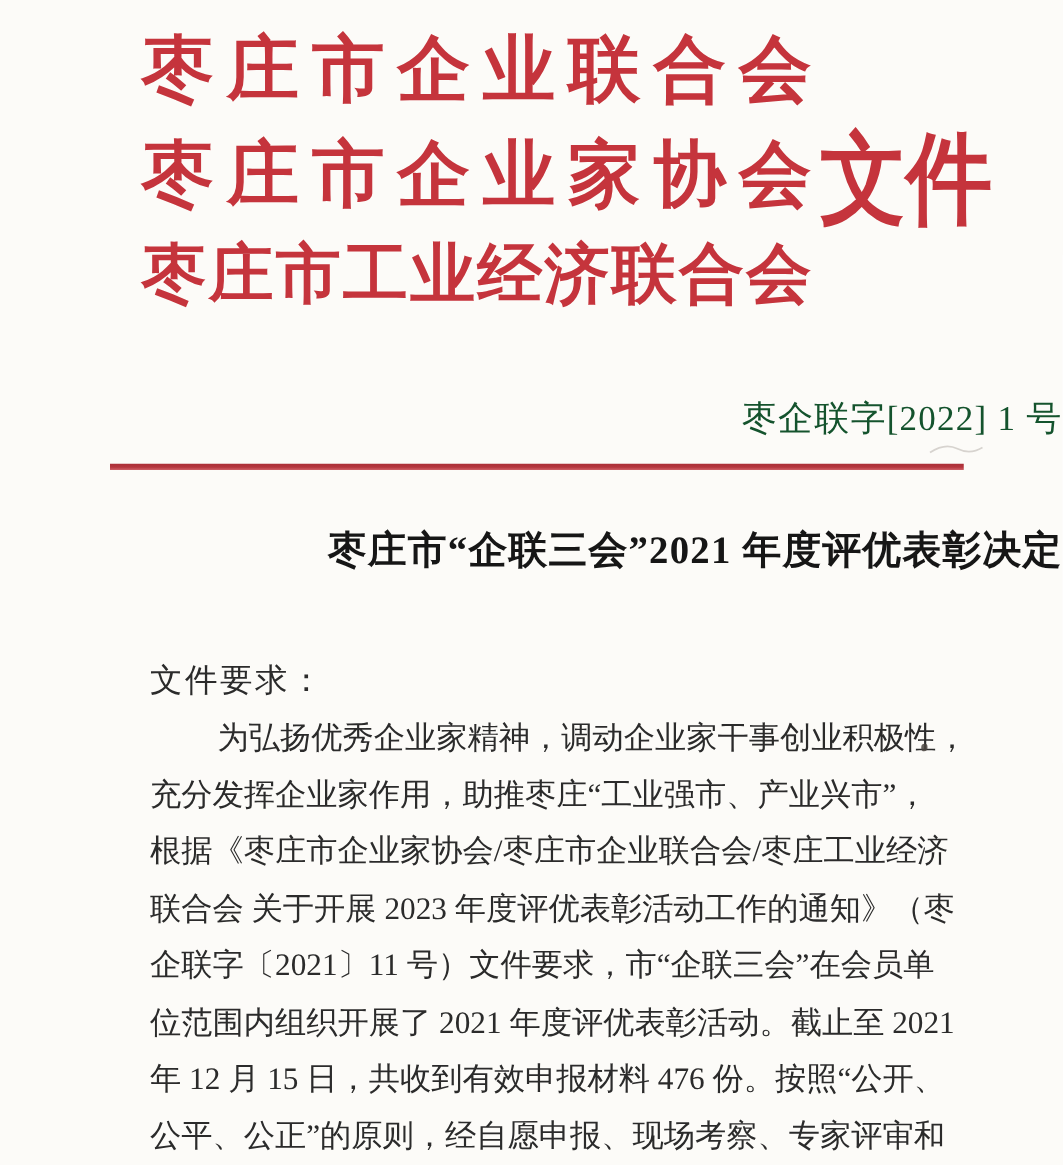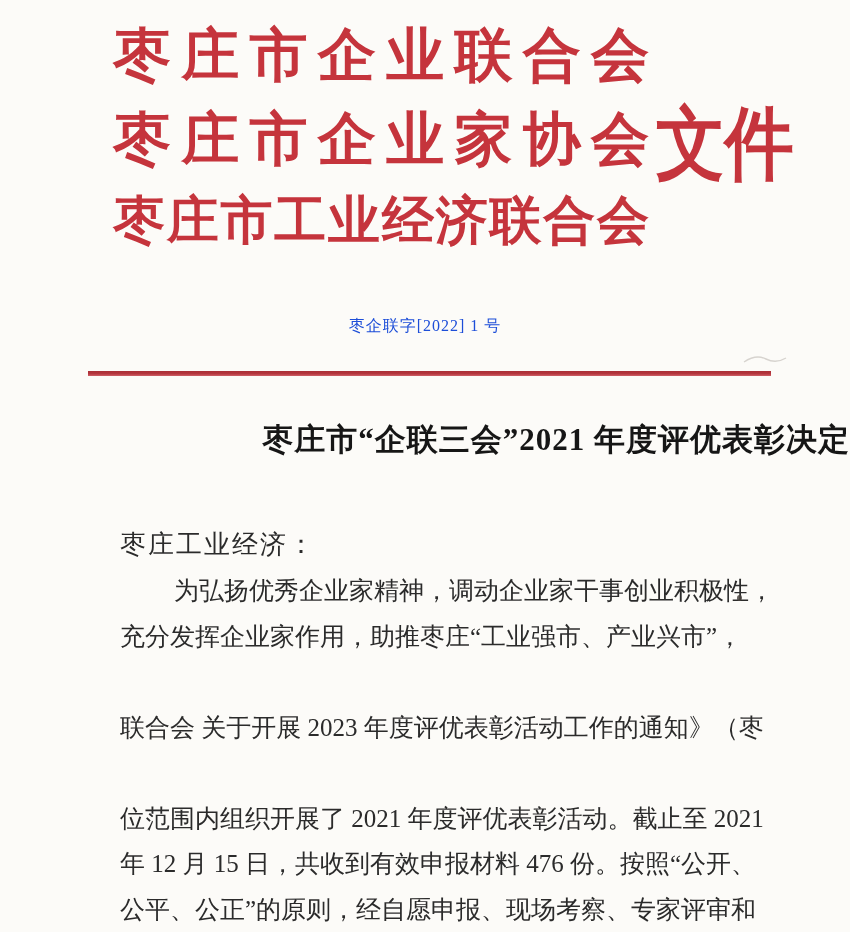--- a/index.html
+++ b/index.html
@@ -45,23 +45,23 @@
     transform-origin: left center;
     white-space: nowrap;
   }
 
   
   .doc-number {
     position: absolute;
     left: 0;
     top: 316px;
     width: 100%;
-    text-align: center;
-    font-size: 16px;
-    color: #1d4ed8;
+    text-align: right;
+    font-size: 28px;
+    color: #14532d;
     letter-spacing: 1px;
   }
 
   
   .red-rule {
     position: absolute;
     left: 88px;
     top: 371px;
     width: 683px;
     height: 5px;
@@ -143,24 +143,26 @@
 
   <div class="doc-number">枣企联字[2022] 1 号</div>
 
   <svg class="pencil-mark" viewBox="0 0 46 14" xmlns="http://www.w3.org/2000/svg">
     <path d="M2 10 Q 14 2, 24 7 T 44 6" fill="none" stroke="#b9b4ae" stroke-width="1.4"></path>
   </svg>
   <div class="red-rule"></div>
 
   <div class="doc-title">枣庄市“企联三会”2021 年度评优表彰决定</div>
 
-  <div class="salutation">枣庄工业经济：</div>
+  <div class="salutation">文件要求：</div>
 
   <div class="body-line bl-1">充分发挥企业家作用，助推枣庄“工业强市、产业兴市”，</div>
   <div class="body-line bl-0">为弘扬优秀企业家精神，调动企业家干事创业积极性，</div>
+  <div class="body-line bl-2">根据《枣庄市企业家协会/枣庄市企业联合会/枣庄工业经济</div>
   <div class="body-line bl-3">联合会 关于开展 2023 年度评优表彰活动工作的通知》（枣</div>
+  <div class="body-line bl-4">企联字〔2021〕11 号）文件要求，市“企联三会”在会员单</div>
   <div class="body-line bl-5">位范围内组织开展了 2021 年度评优表彰活动。截止至 2021</div>
   <div class="body-line bl-6">年 12 月 15 日，共收到有效申报材料 476 份。按照“公开、</div>
   <div class="body-line bl-7">公平、公正”的原则，经自愿申报、现场考察、专家评审和</div>
 
   <div class="ink-speck"></div>
 
 </div>
 
 </body></html>

